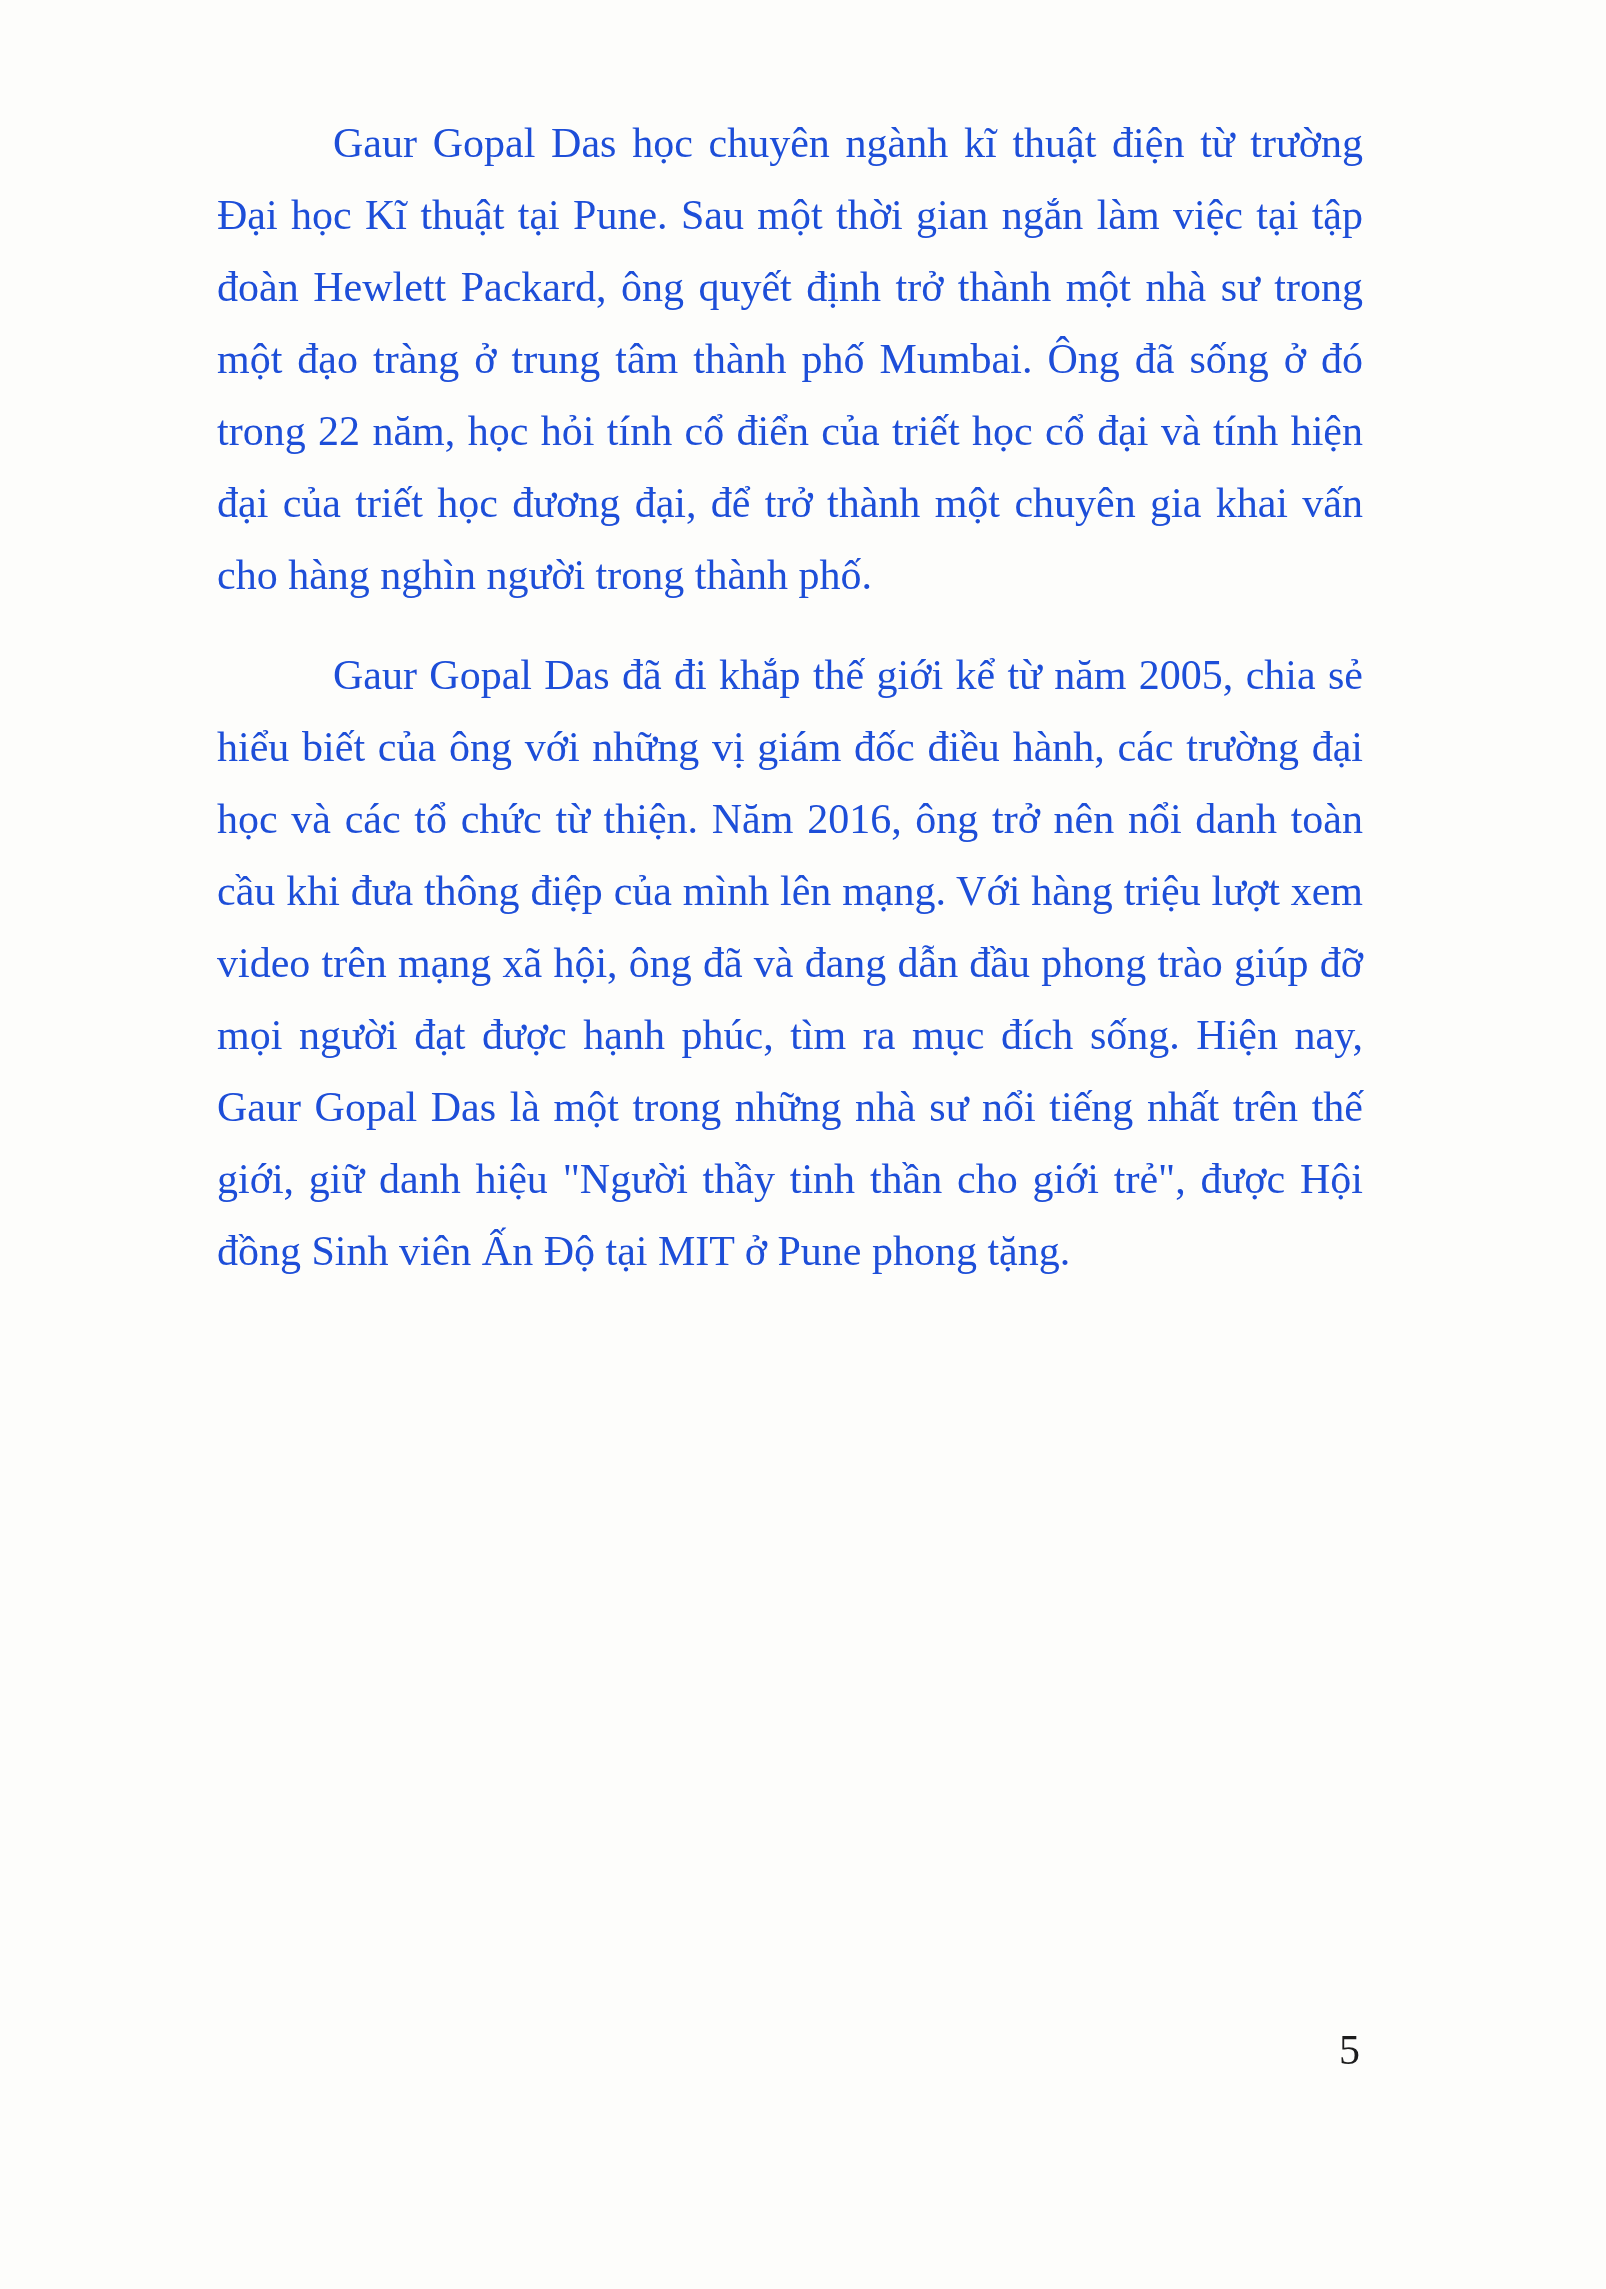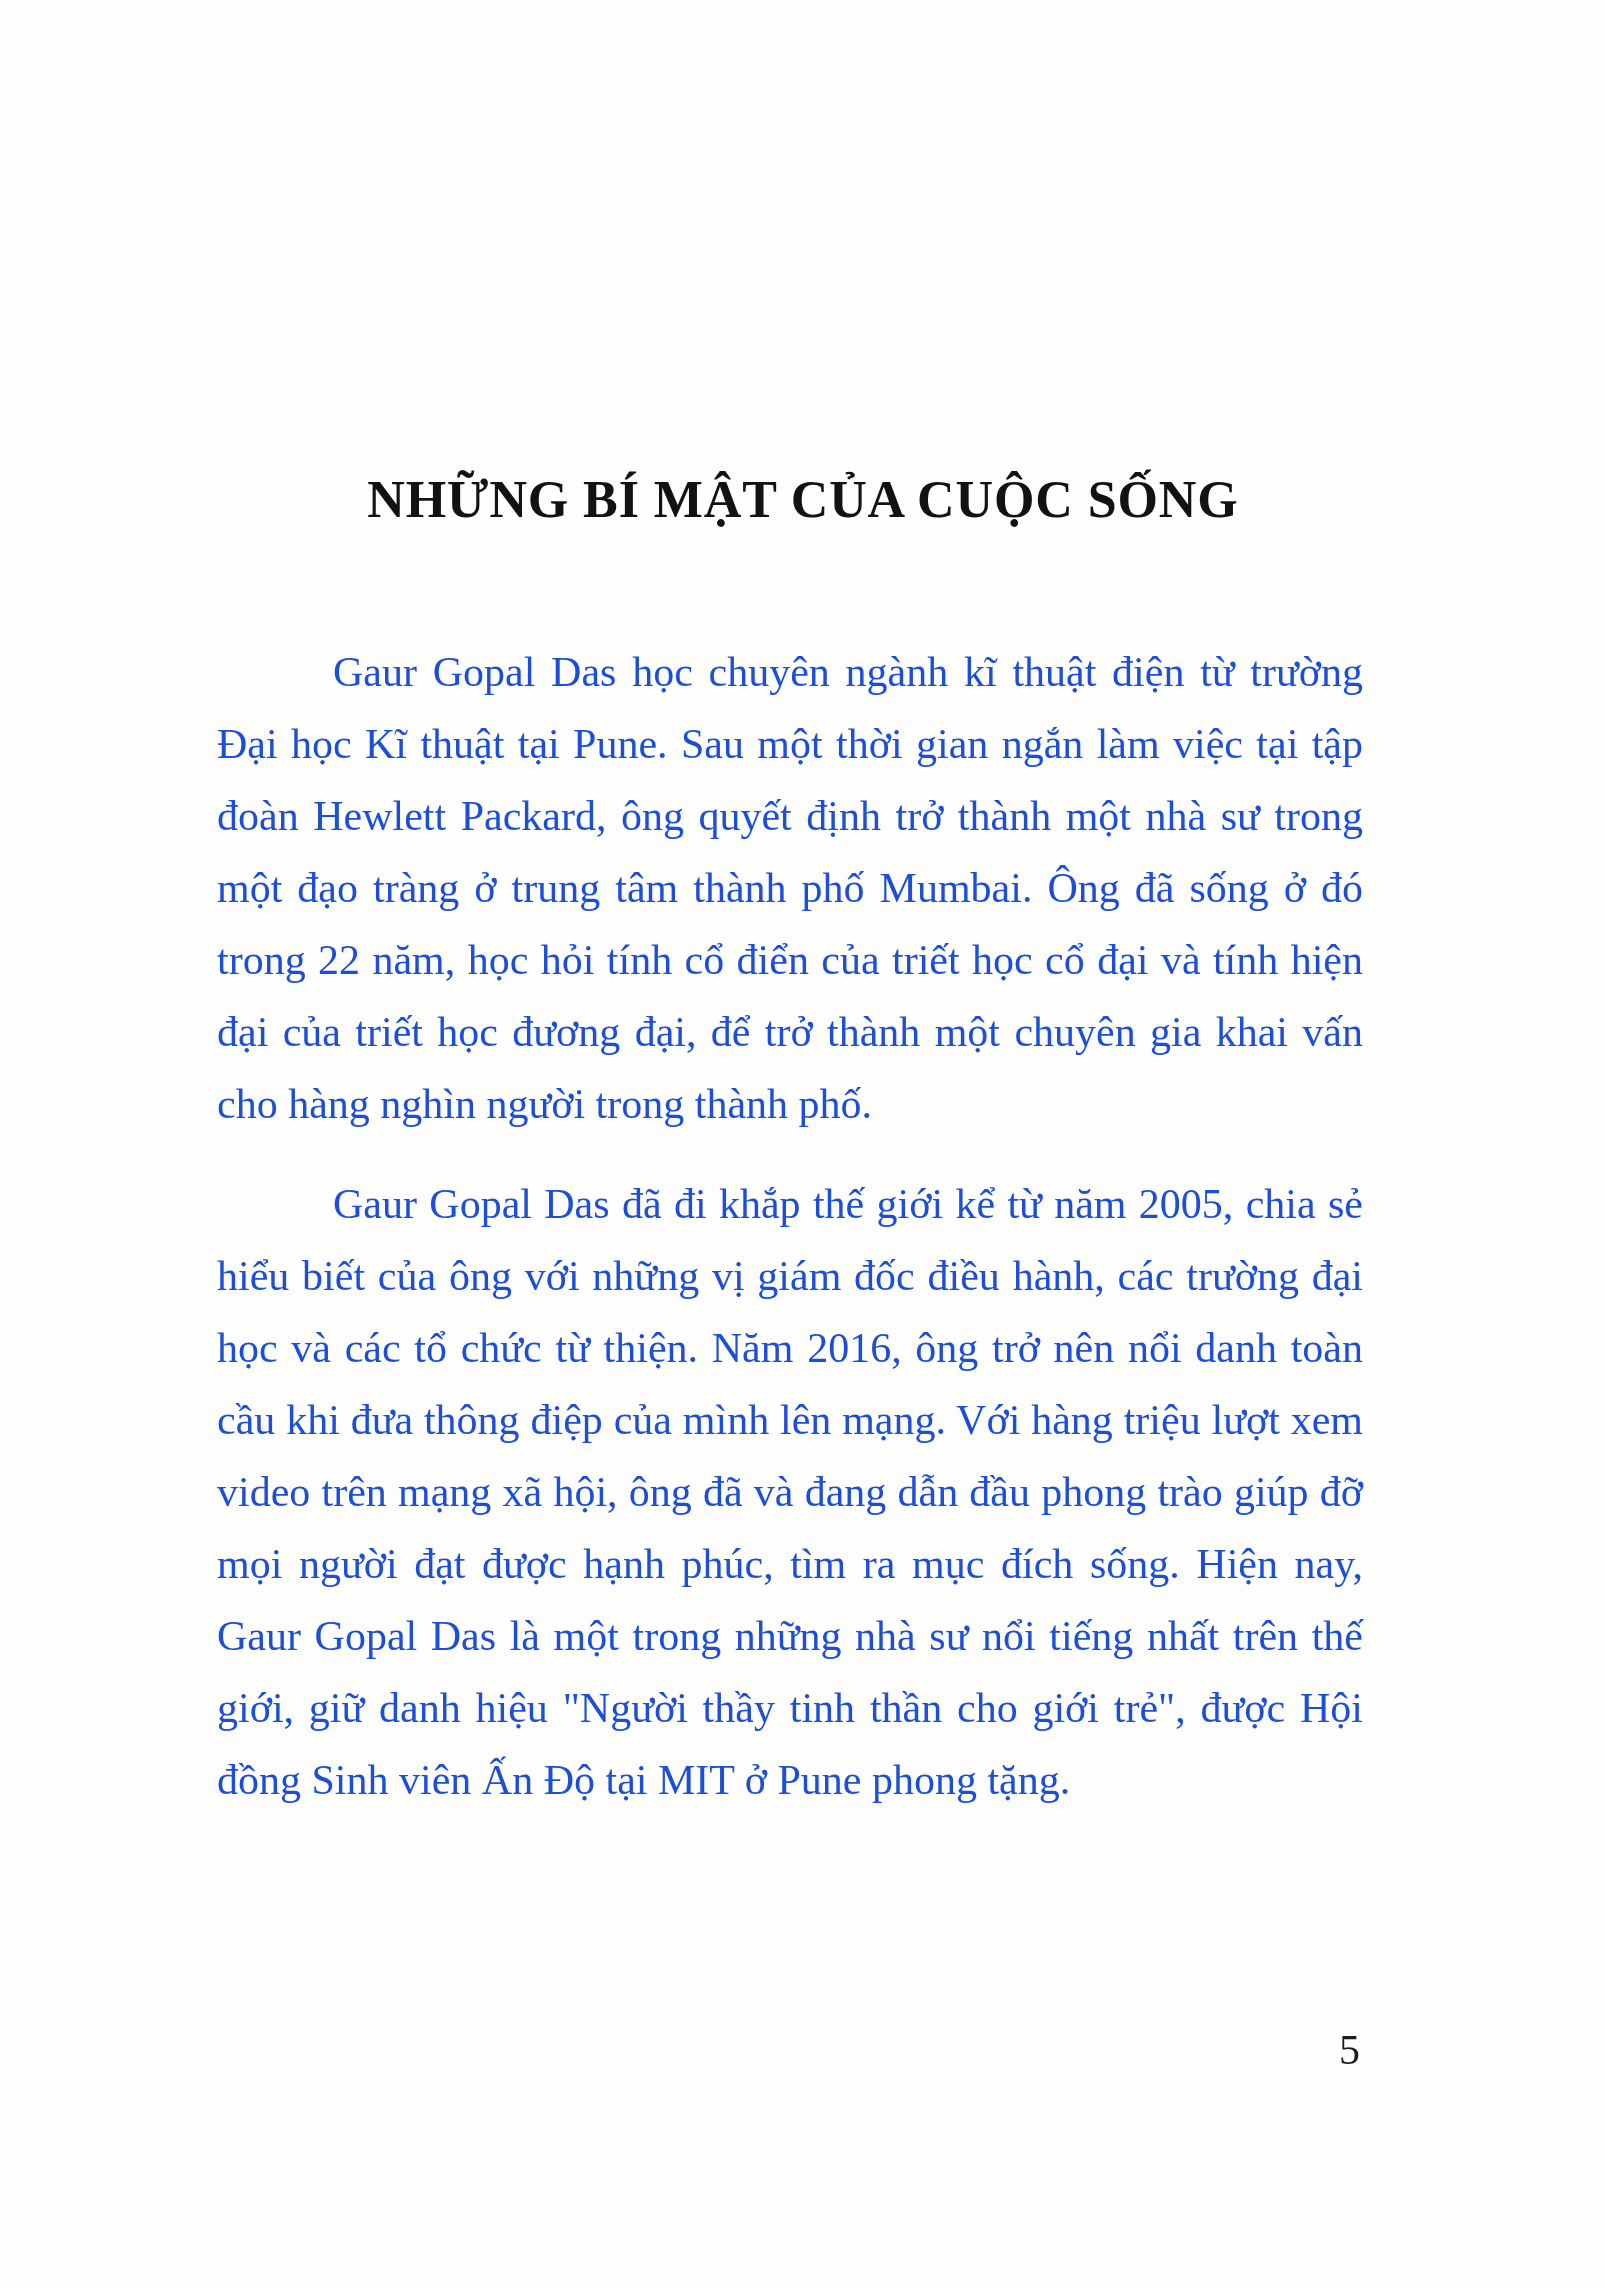--- a/index.html
+++ b/index.html
@@ -47,21 +47,20 @@
     right: 246px;
     font-size: 42px;
     color: #1c1c1c;
   }
 </style>
 </head>
 <body>
 
 <div class="book-page">
 
-  <h1 class="chapter-title">NHỮNG BÍ MẬT CỦA CUỘC SỐNG</h1>
 
   <div class="body-text">
     <p class="para">Gaur Gopal Das học chuyên ngành kĩ thuật điện từ trường Đại học Kĩ thuật tại Pune. Sau một thời gian ngắn làm việc tại tập đoàn Hewlett Packard, ông quyết định trở thành một nhà sư trong một đạo tràng ở trung tâm thành phố Mumbai. Ông đã sống ở đó trong 22 năm, học hỏi tính cổ điển của triết học cổ đại và tính hiện đại của triết học đương đại, để trở thành một chuyên gia khai vấn cho hàng nghìn người trong thành phố.</p>
     <p class="para">Gaur Gopal Das đã đi khắp thế giới kể từ năm 2005, chia sẻ hiểu biết của ông với những vị giám đốc điều hành, các trường đại học và các tổ chức từ thiện. Năm 2016, ông trở nên nổi danh toàn cầu khi đưa thông điệp của mình lên mạng. Với hàng triệu lượt xem video trên mạng xã hội, ông đã và đang dẫn đầu phong trào giúp đỡ mọi người đạt được hạnh phúc, tìm ra mục đích sống. Hiện nay, Gaur Gopal Das là một trong những nhà sư nổi tiếng nhất trên thế giới, giữ danh hiệu "Người thầy tinh thần cho giới trẻ", được Hội đồng Sinh viên Ấn Độ tại MIT ở Pune phong tặng.</p>
   </div>
 
   <div class="page-number">5</div>
 
 </div>
 

